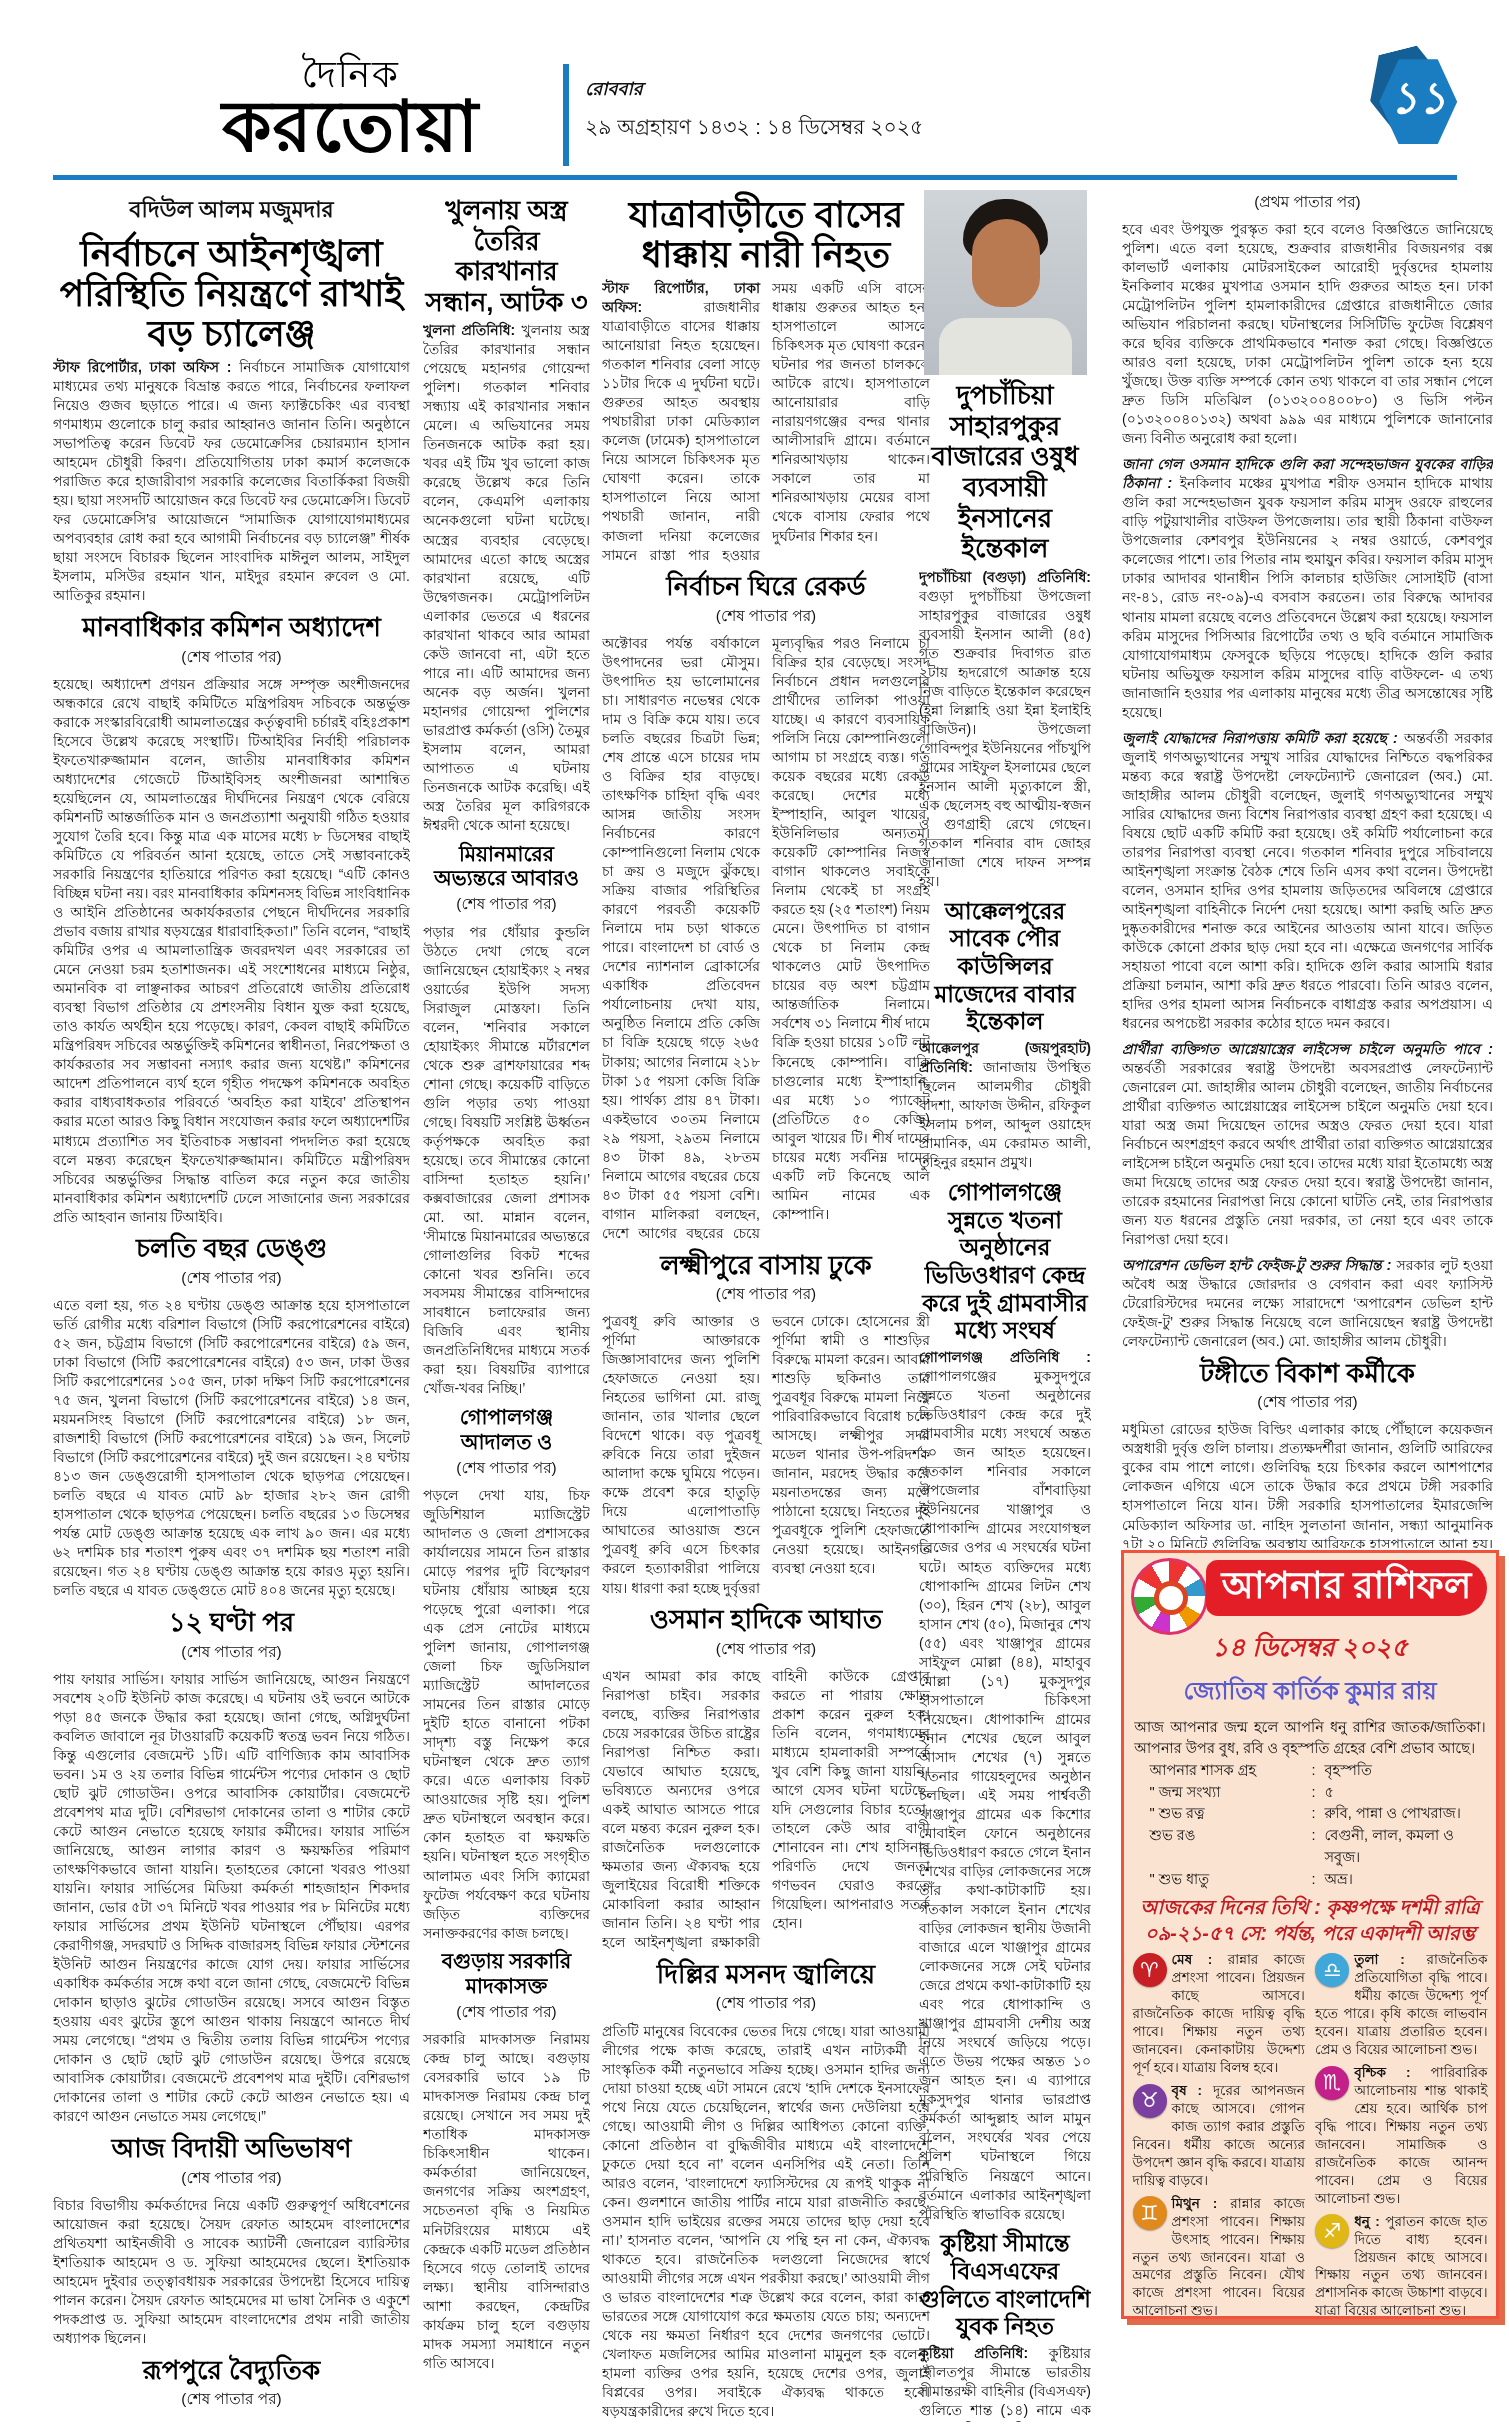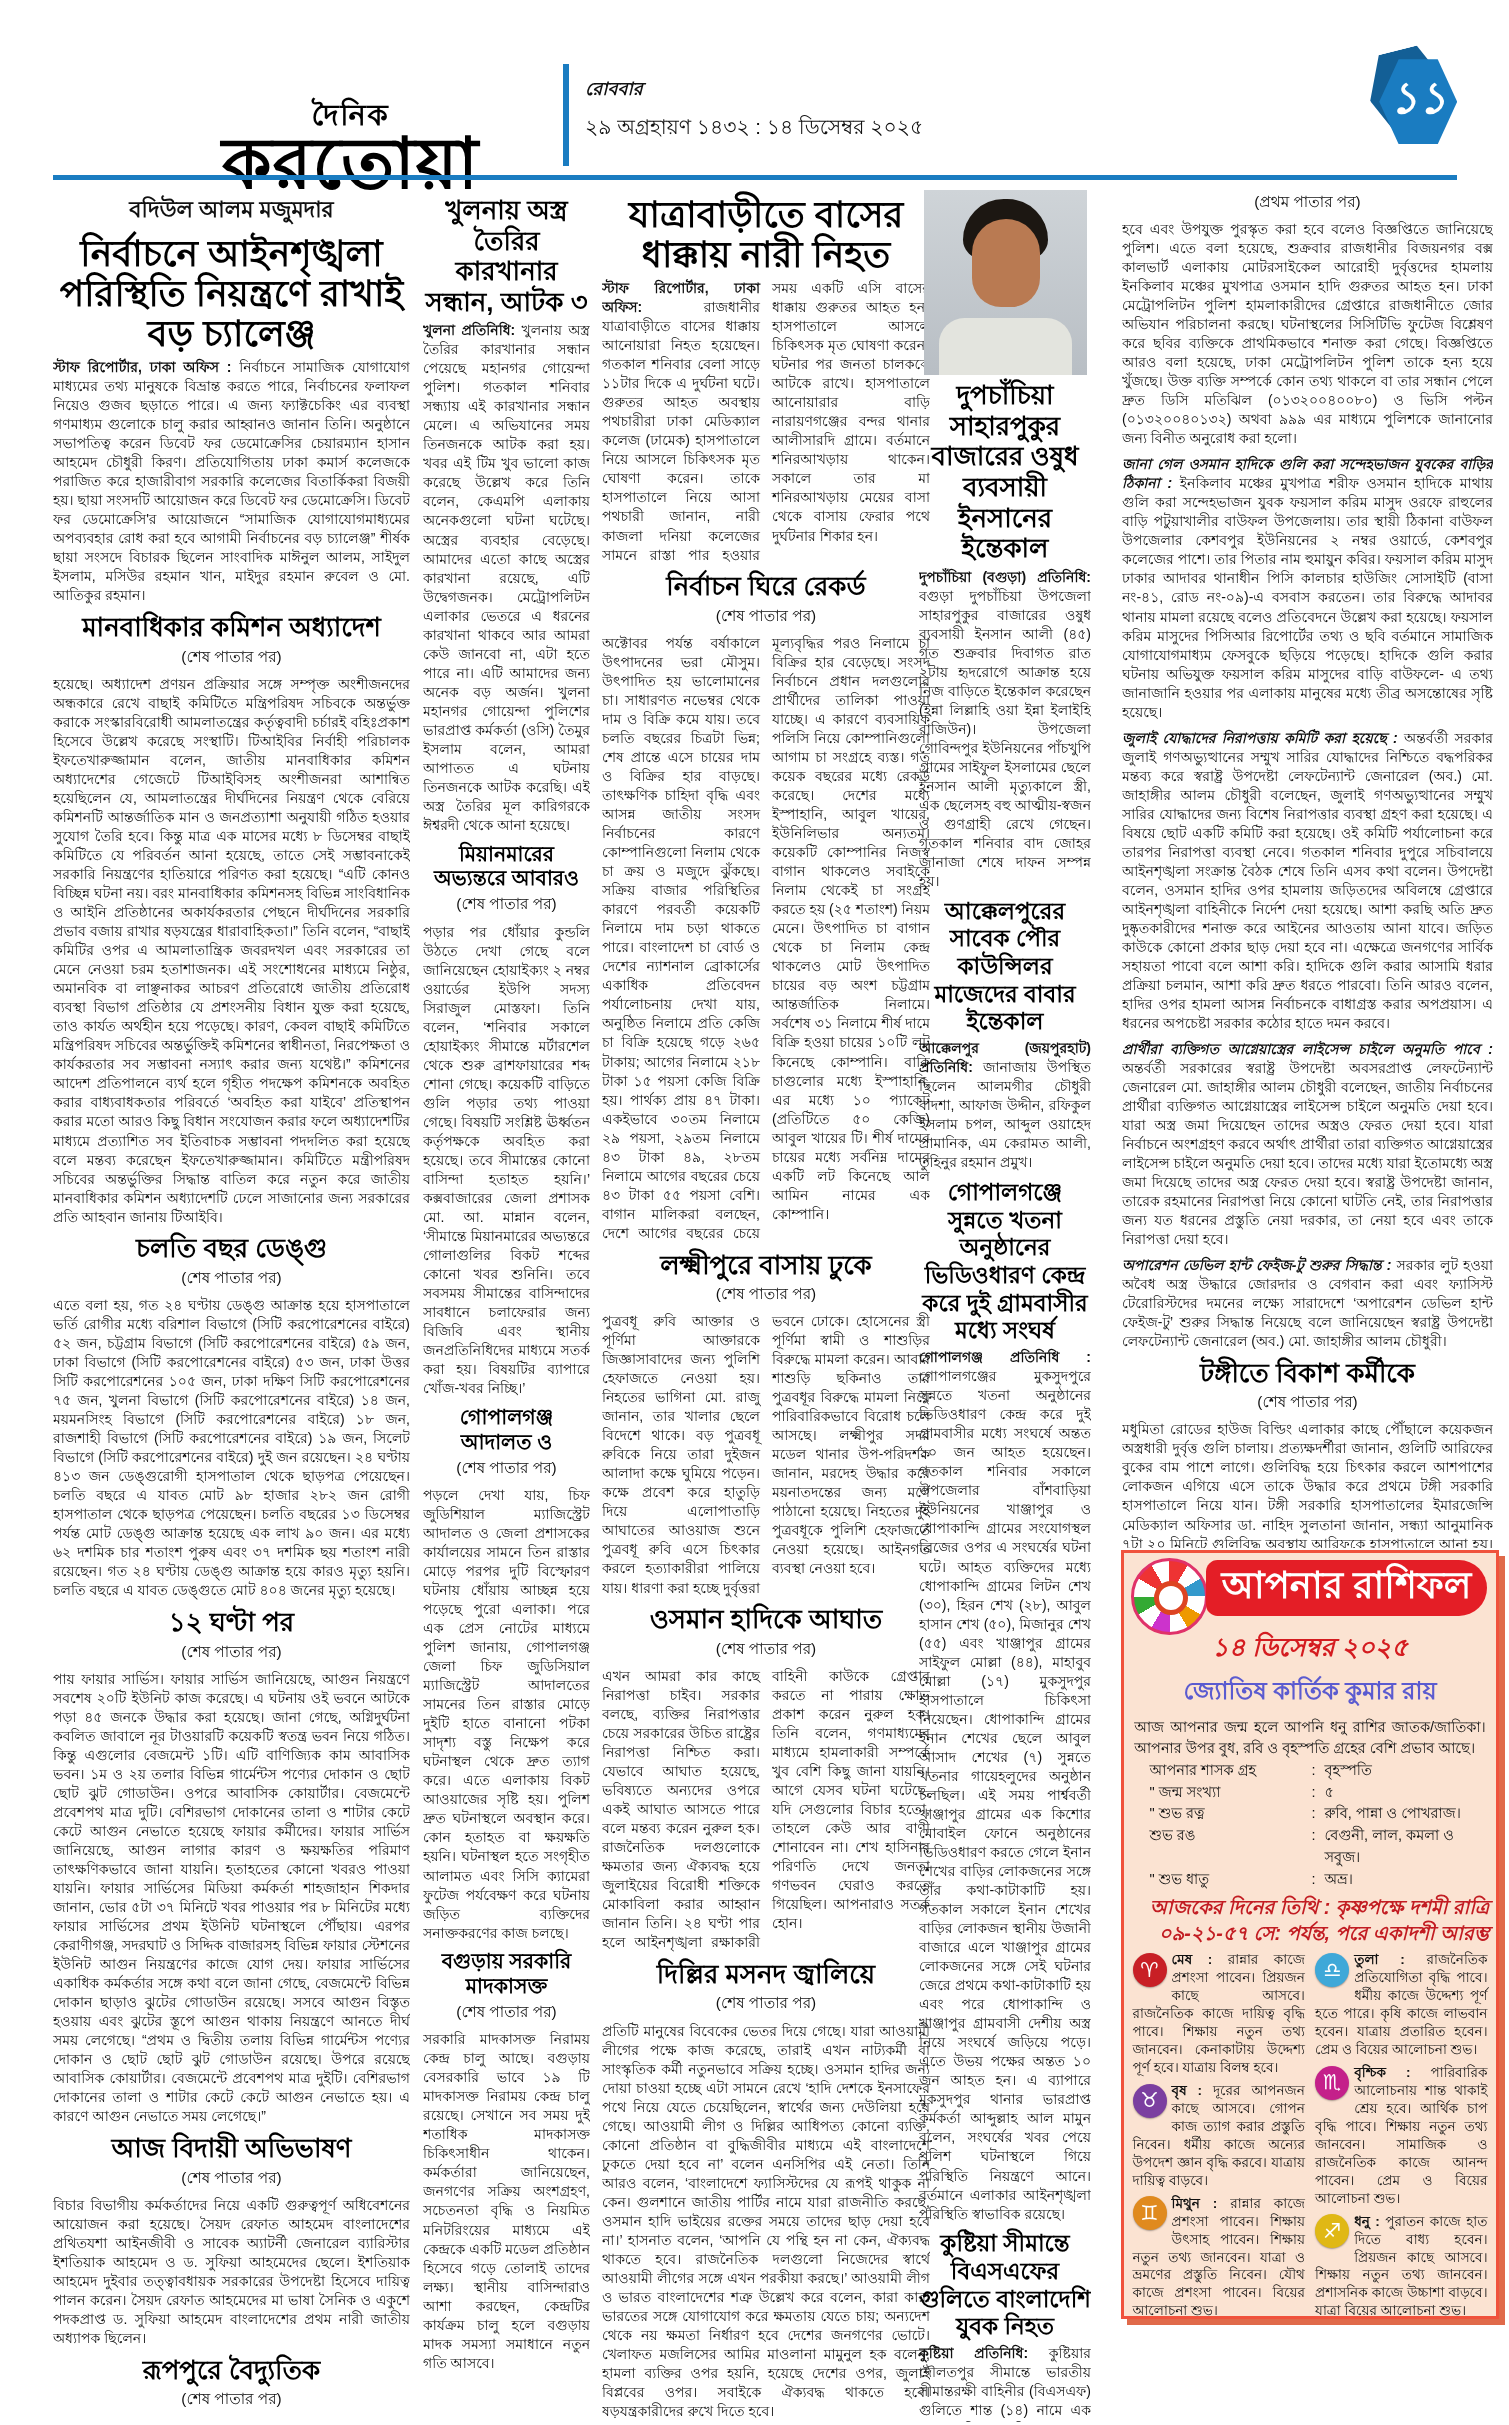--- a/index.html
+++ b/index.html
@@ -2,21 +2,21 @@
 <html style="font-size:13.6px"><head>
 <meta charset="utf-8">
 <title>দৈনিক করতোয়া — পৃষ্ঠা ১১</title>
 <style>
   html,body{margin:0;padding:0;}
   body{width:1509px;height:2426px;position:relative;background:#ffffff;
        font-family:"Liberation Sans","DejaVu Sans",sans-serif;color:#111;}
   
   #masthead{position:absolute;left:53px;top:49px;width:1404px;height:128px;}
   .brand{position:absolute;left:85px;top:6.8px;width:425px;text-align:center;color:#000;}
-  .brand-top{font-size:29px;font-weight:bold;letter-spacing:1.7px;line-height:1;margin-top:45px;}
+  .brand-top{font-size:37px;font-weight:normal;letter-spacing:1.7px;line-height:1;}
   .brand-main{font-size:71px;font-weight:bold;line-height:.95;letter-spacing:0.9px;}
   .vbar{position:absolute;left:510px;top:15.3px;width:6px;height:102px;background:#1a7cc1;}
   .dateblock{position:absolute;left:532px;top:25.5px;width:357px;color:#111;}
   .weekday{font-size:18px;font-weight:bold;font-style:italic;}
   .dateline{font-size:20.4px;margin-top:6.8px;}
   .badge{position:absolute;left:1316px;top:0px;width:92px;height:100px;}
   .hex{position:absolute;width:78px;height:85px;clip-path:polygon(25% 0,75% 0,100% 50%,75% 100%,25% 100%,0 50%);}
   .hex.back{left:0;top:0;background:#135f96;transform:rotate(-14deg);}
   .hex.front{left:10.2px;top:10.2px;background:#1a7cc1;}
   .badge .num{position:absolute;left:10.2px;top:10.2px;width:78px;height:85px;display:flex;align-items:center;justify-content:center;
@@ -52,21 +52,21 @@
   .h-pill{position:absolute;left:82px;top:6.8px;width:281px;height:56px;background:#e41e26;border-radius:12px 29px 29px 12px;
      display:flex;align-items:center;justify-content:center;color:#fff;font-size:37px;font-weight:bold;}
   .h-date{text-align:center;color:#d41c20;font-size:25.5px;font-weight:bold;font-style:italic;margin-top:1.7px;}
   .h-astro{text-align:center;color:#5b5bd0;font-size:24px;font-weight:bold;margin-top:1.7px;}
   .h-intro{font-size:14.5px;line-height:1.4;text-align:justify;padding:5.1px 10.2px 0 10.2px;}
   #h-attrs{padding:1.7px 10.2px;}
   .h-row{display:flex;font-size:14.5px;line-height:1.5;}
   .h-k{width:153px;padding-left:15.3px;}
   .h-c{width:22px;text-align:center;}
   .h-v{flex:1;}
-  .h-tithi{text-align:right;color:#c21c22;font-weight:bold;font-style:italic;font-size:19.6px;line-height:1.3;padding:3.4px 6.8px;}
+  .h-tithi{text-align:center;color:#c21c22;font-weight:bold;font-style:italic;font-size:19.6px;line-height:1.3;padding:3.4px 6.8px;}
   .z-cols{display:flex;padding:1.7px 8.5px 8.5px 8.5px;gap:10.2px;}
   .z-col{flex:1;}
   .z-entry{font-size:13.6px;line-height:1.32;text-align:justify;margin-bottom:5.1px;}
   .z-icon{float:left;width:34px;height:34px;border-radius:50%;margin:1.7px 5.1px 1.7px 0;color:#fff;
      display:flex;align-items:center;justify-content:center;font-size:20.4px;box-shadow:0 0.9px 1.7px rgba(0,0,0,.35);}
   .z-entry b{font-weight:bold;}
 </style>
 </head>
 <body>
 

